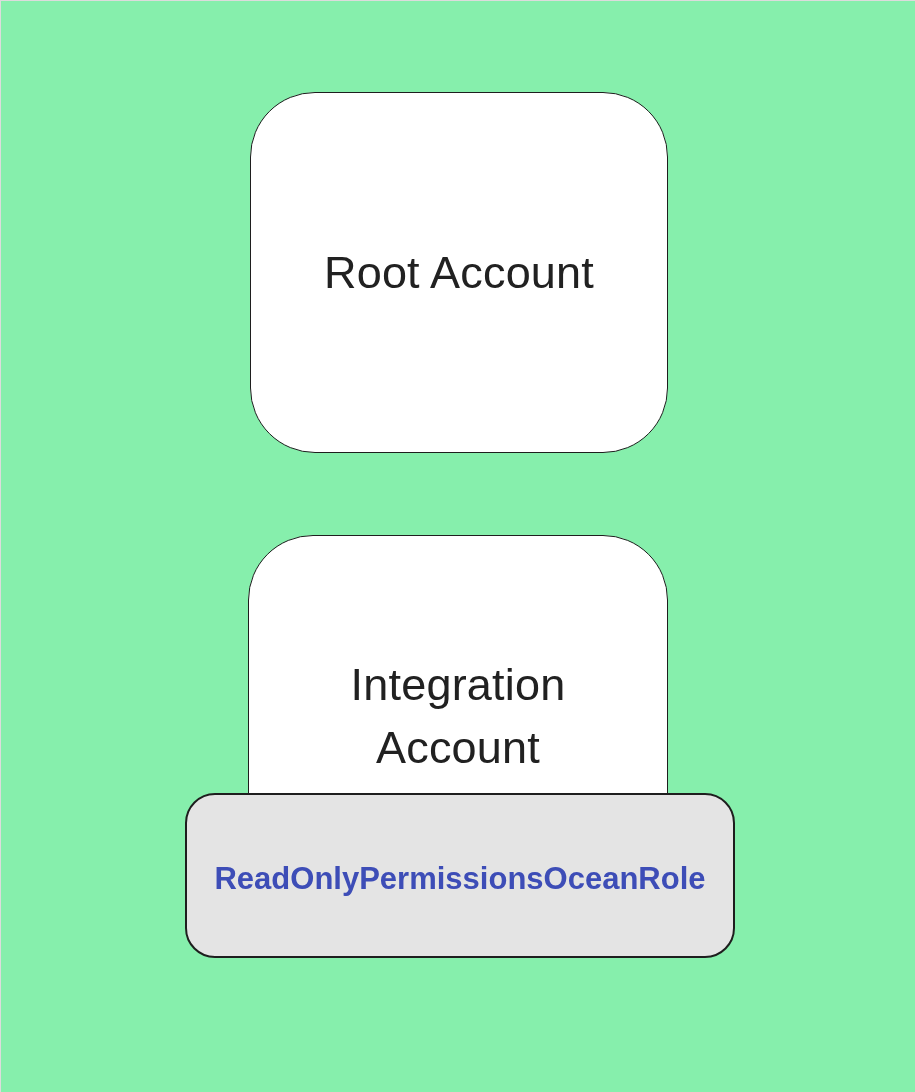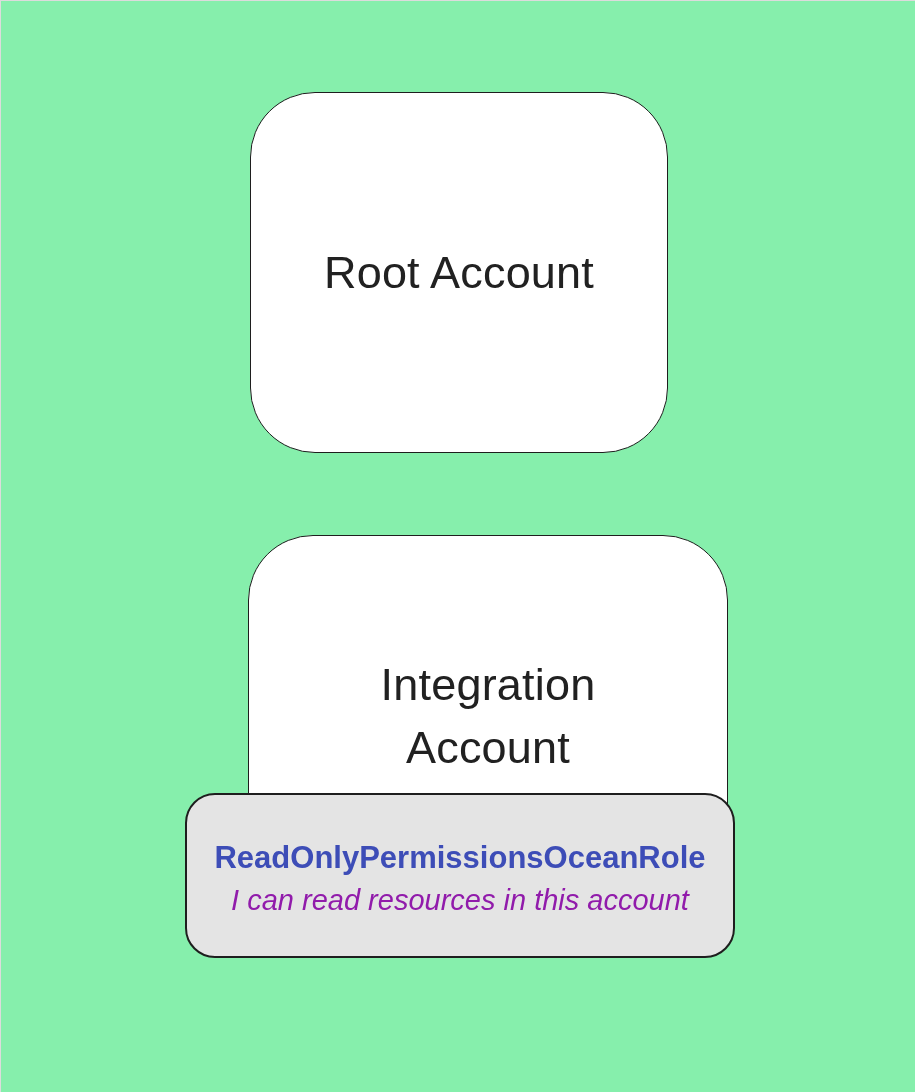--- a/index.html
+++ b/index.html
@@ -37,21 +37,21 @@
   }
   .node-root {
     left: 250px;
     top: 92px;
     width: 418px;
     height: 361px;
   }
   .node-integration {
     left: 248px;
     top: 535px;
-    width: 480px;
+    width: 420px;
     height: 362px;
   }
   .role-badge {
     position: absolute;
     box-sizing: border-box;
     left: 185px;
     top: 793px;
     width: 550px;
     height: 165px;
     background: var(--badge-fill, #e4e4e4);
@@ -88,16 +88,15 @@
   <div class="node node-root">
     <span class="node-label">Root Account</span>
   </div>
 
   <div class="node node-integration">
     <span class="node-label">Integration Account</span>
   </div>
 
   <div class="role-badge">
     <span class="role-badge-title">ReadOnlyPermissionsOceanRole</span>
-    <span class="role-badge-subtitle">I can read resources in this account</span>
   </div>
 
 </div>
 
 </body></html>

